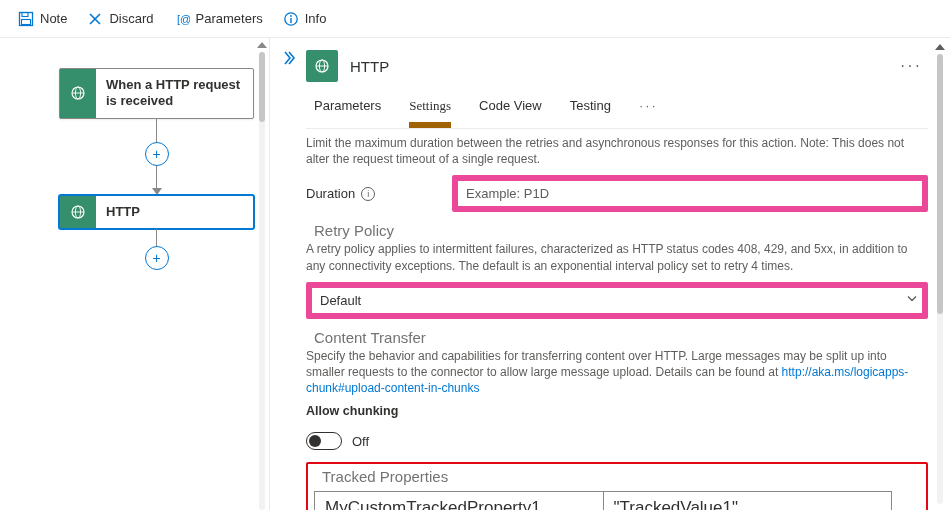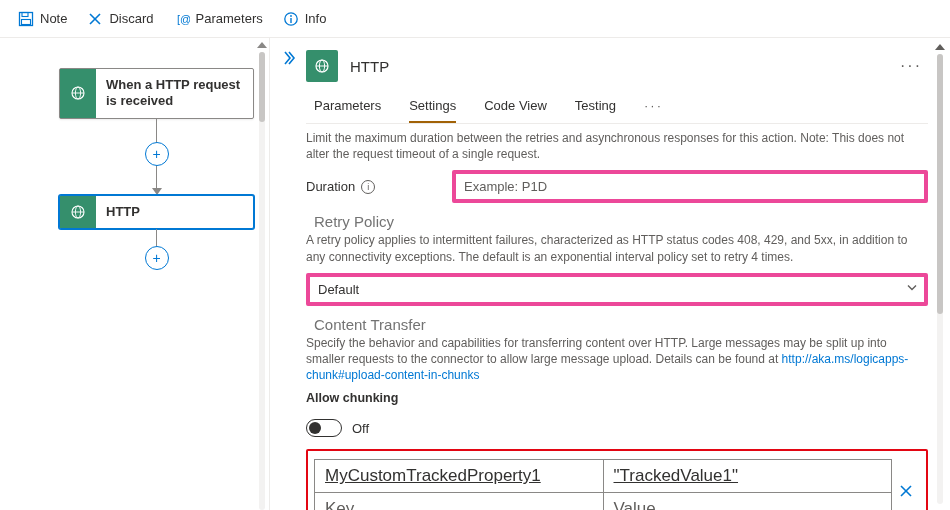--- a/index.html
+++ b/index.html
@@ -150,21 +150,21 @@
     padding: 0 0 0 8px;
     margin-bottom:6px;
   }
   .tab {
     padding: 6px 0 8px 0;
     font-size:13px;
     color:#323130;
     cursor:pointer;
     border-bottom:2px solid transparent;
   }
-  .tab.active { border-bottom:2px solid #a16207; font-weight:400; }
+  .tab.active { border-bottom:6px solid #a16207; font-weight:400;font-family:Liberation Serif, serif; }
   .tabs .more-tab { color:#605e5c; letter-spacing:2px; }
   .help-text {
     font-size:12px;
     color:#605e5c;
     line-height:1.35;
     margin: 2px 0 8px 0;
   }
   .help-text a { color:#0078d4; text-decoration:none; }
   .section-title {
     font-size:15px;
@@ -181,21 +181,21 @@
     font-size:13px;
     display:flex; align-items:center; gap:6px;
   }
   .info-circle {
     width:14px; height:14px; border:1px solid #605e5c; border-radius:50%;
     display:inline-flex; align-items:center; justify-content:center;
     font-size:9px; color:#605e5c;
   }
   .text-input, .select-input {
     flex:1;
-    border:4px solid #ec4899;
+    border:6px solid #ec4899;
     border-radius:2px;
     padding:5px 8px;
     font-size:13px;
     font-family:inherit;
     background:#fff;
     color:#323130;
   }
   .text-input::placeholder { color:#605e5c; }
   .select-wrap { flex:1; position:relative; display:flex; }
   .select-caret {
@@ -383,20 +383,21 @@
       </div>
       <div class="bold-label">Allow chunking</div>
       <div class="toggle-row">
         <div class="toggle">
             <div class="knob"></div>
           </div>
         <span>Off</span>
       </div>
 
       <div class="tracked-box">
+        <div class="section-title" style="margin-top:0">Tracked Properties</div>
         <div style="display:flex; align-items:stretch;">
           <div class="tp-table" style="flex:1">
             <div class="tp-row">
               <div class="tp-cell">MyCustomTrackedProperty1</div>
               <div class="tp-cell">"TrackedValue1"</div>
             </div>
             <div class="tp-row">
               <div class="tp-cell placeholder">Key</div>
               <div class="tp-cell placeholder">Value</div>
             </div>

